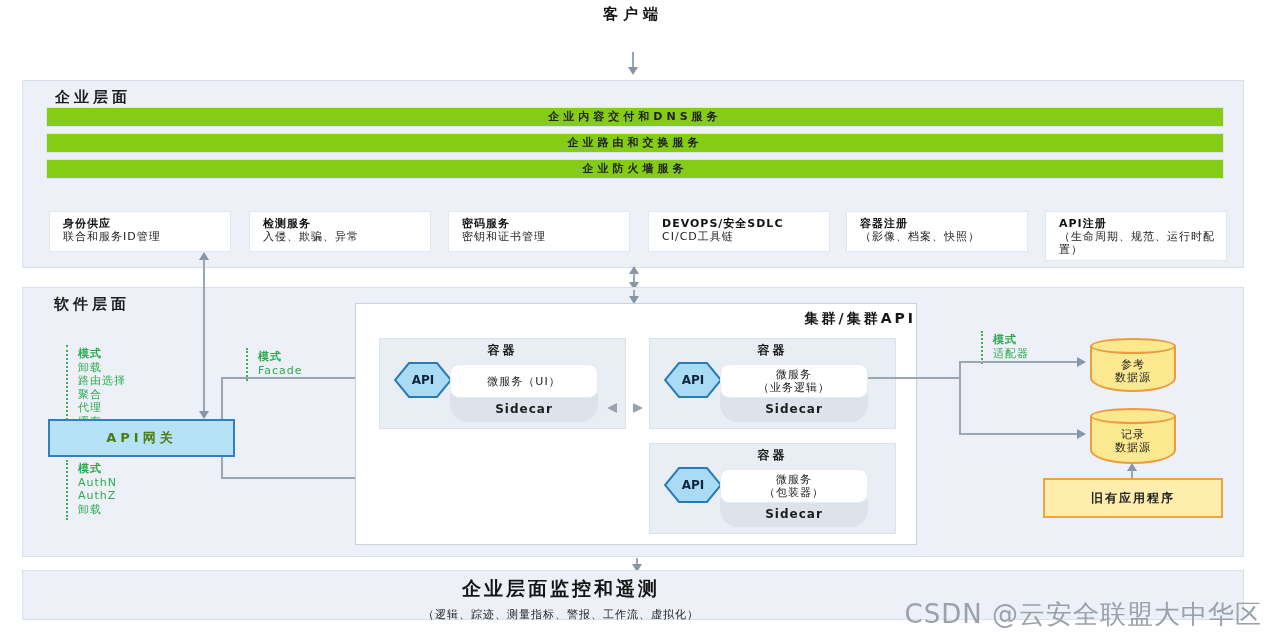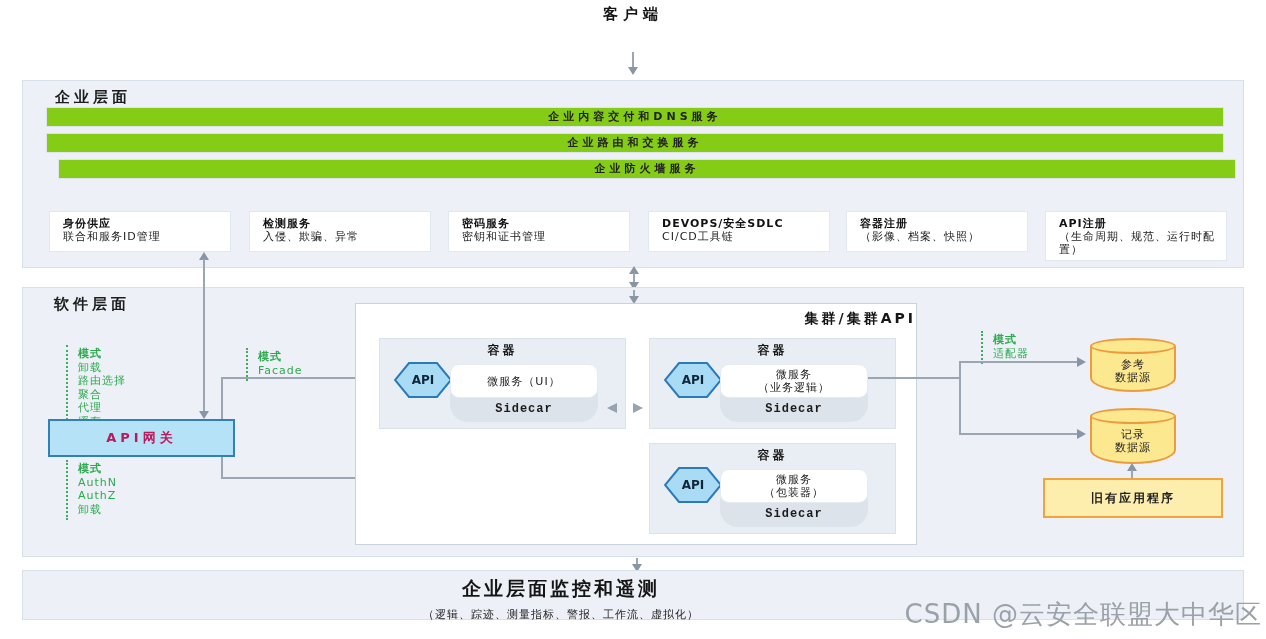--- a/index.html
+++ b/index.html
@@ -27,29 +27,29 @@
                    font-size:12px;letter-spacing:3px;color:#161616;}
   .hex{position:absolute;width:58px;height:36px;}
   .hex svg polygon{fill:#a9dbf5;stroke:#2a7ab8;stroke-width:2;}
   .hex span{position:absolute;left:0;top:0;width:100%;height:100%;display:flex;align-items:center;
             justify-content:center;font-weight:bold;font-size:12px;color:#10263b;}
   .svc{position:absolute;left:70px;top:25px;width:148px;height:34px;background:#fff;border:1px solid #e6ebf1;
        border-radius:9px;z-index:2;display:flex;align-items:center;justify-content:center;font-size:11px;
        line-height:13px;text-align:center;letter-spacing:1px;white-space:pre-line;color:#222;box-sizing:border-box;}
   .sidecar{position:absolute;left:70px;top:51px;width:148px;height:32px;background:#dde3eb;
            border-radius:5px 5px 18px 18px;z-index:1;display:flex;align-items:flex-end;justify-content:center;
-           padding-bottom:6px;box-sizing:border-box;font-weight:bold;font-size:12px;letter-spacing:1px;color:#1c1c1c;font-family:Liberation Mono, monospace;}
+           padding-bottom:6px;box-sizing:border-box;font-weight:bold;font-size:12px;letter-spacing:1px;color:#1c1c1c;}
   
   .plist{position:absolute;border-left:2px dotted #3bb05a;padding:2px 0 4px 10px;font-size:11px;
          line-height:13.5px;letter-spacing:1px;color:#2da94e;}
   .plist .p-h{font-weight:bold;}
   
   .gateway{position:absolute;left:48px;top:419px;width:187px;height:38px;background:#b5e2f7;
            border:2px solid #2f80bd;box-sizing:border-box;display:flex;align-items:center;justify-content:center;
-           font-weight:bold;font-size:13px;letter-spacing:4px;color:#be185d;}
+           font-weight:bold;font-size:13px;letter-spacing:4px;color:#4d7c0f;}
   
   .cyl{position:absolute;width:86px;}
   .cyl .body{position:absolute;left:0;top:8px;right:0;bottom:0;background:#fbe88f;border:2px solid #ec9c3f;
              border-top:none;border-radius:0 0 50% 50%/0 0 14px 14px;box-sizing:border-box;}
   .cyl .top{position:absolute;left:0;top:0;right:0;height:16px;background:#fbe88f;border:2px solid #ec9c3f;
             border-radius:50%;box-sizing:border-box;z-index:2;}
   .cyl .lbl{position:absolute;left:0;top:20px;width:100%;text-align:center;font-size:11px;line-height:13px;
             letter-spacing:1px;white-space:pre-line;color:#222;z-index:3;}
   .legacy{position:absolute;left:1043px;top:478px;width:180px;height:40px;background:#fdeead;
           border:2px solid #f1a33f;box-sizing:border-box;display:flex;align-items:center;justify-content:center;
@@ -80,21 +80,21 @@
 <div id="canvas">
 
   <div class="client-title">客户端</div>
   <div class="vline" style="left:632px;top:52px;height:16px;"></div>
   <div class="ah d" style="left:628px;top:67px;"></div>
 
   <div class="section" style="left:22px;top:80px;width:1222px;height:188px;">
     <div class="sec-title" style="left:32px;top:7px;">企业层面</div>
     <div class="bar" style="top:26px;">企业内容交付和DNS服务</div>
     <div class="bar" style="top:52px;">企业路由和交换服务</div>
-    <div class="bar" style="top:78px;margin-left:12px;">企业防火墙服务</div>
+    <div class="bar" style="top:78px;">企业防火墙服务</div>
 
     <div class="svcbox" style="left:26px;">
       <div class="t">身份供应</div>
       <div class="d">联合和服务ID管理</div>
     </div>
     <div class="svcbox" style="left:226px;">
       <div class="t">检测服务</div>
       <div class="d">入侵、欺骗、异常</div>
     </div>
     <div class="svcbox" style="left:425px;">

